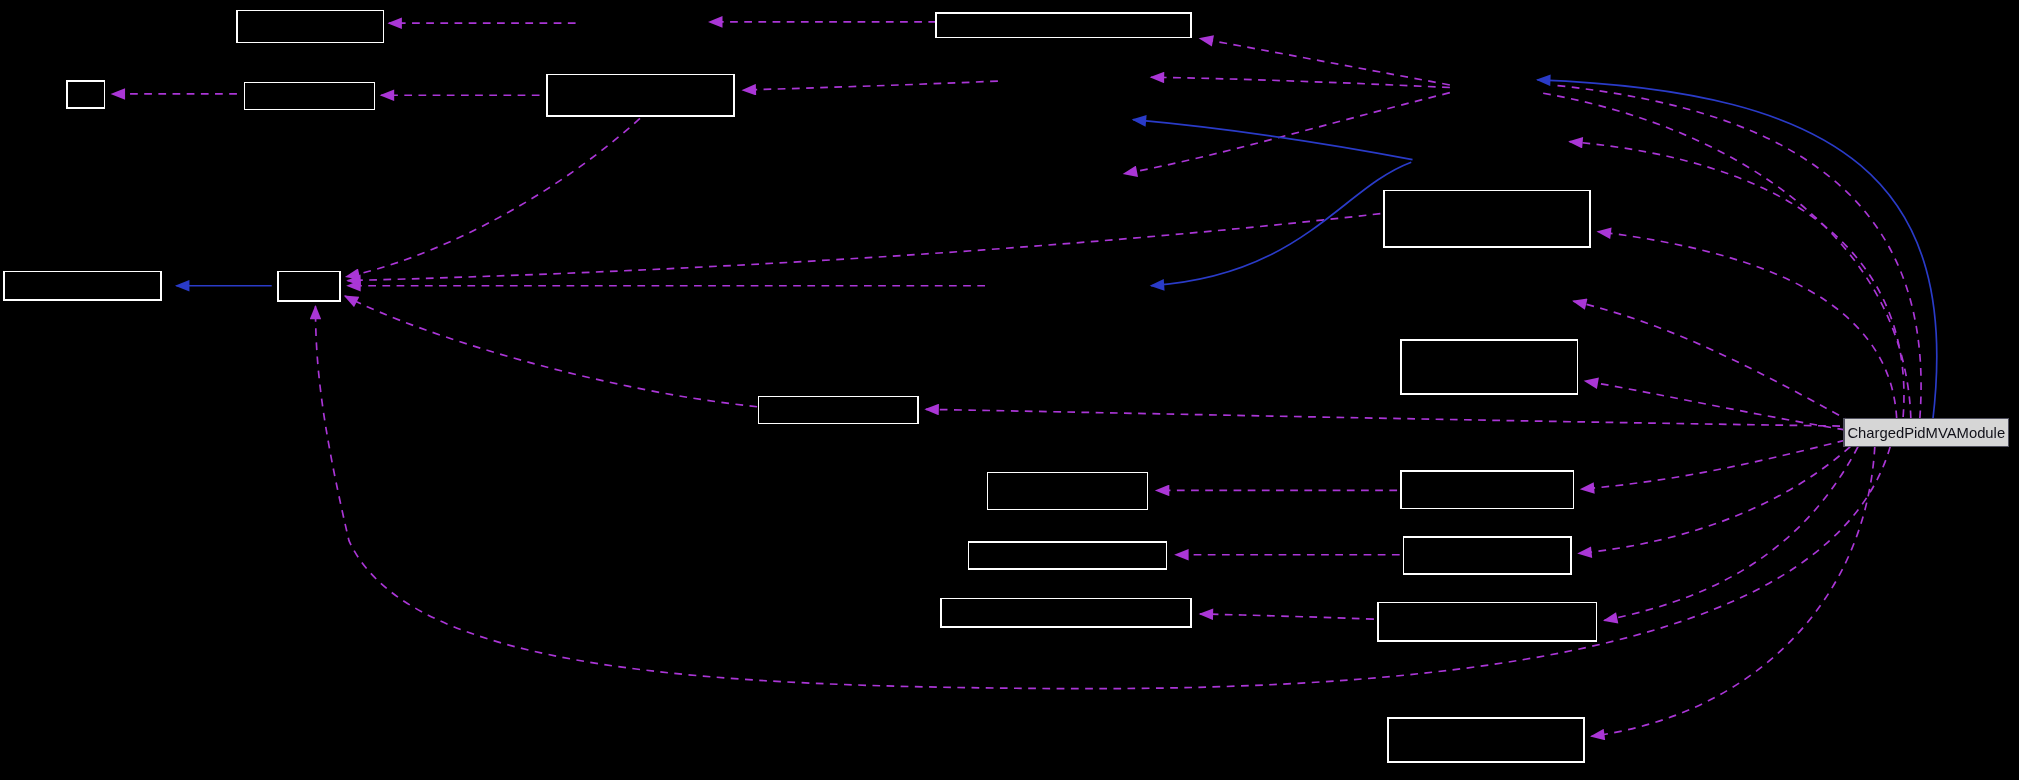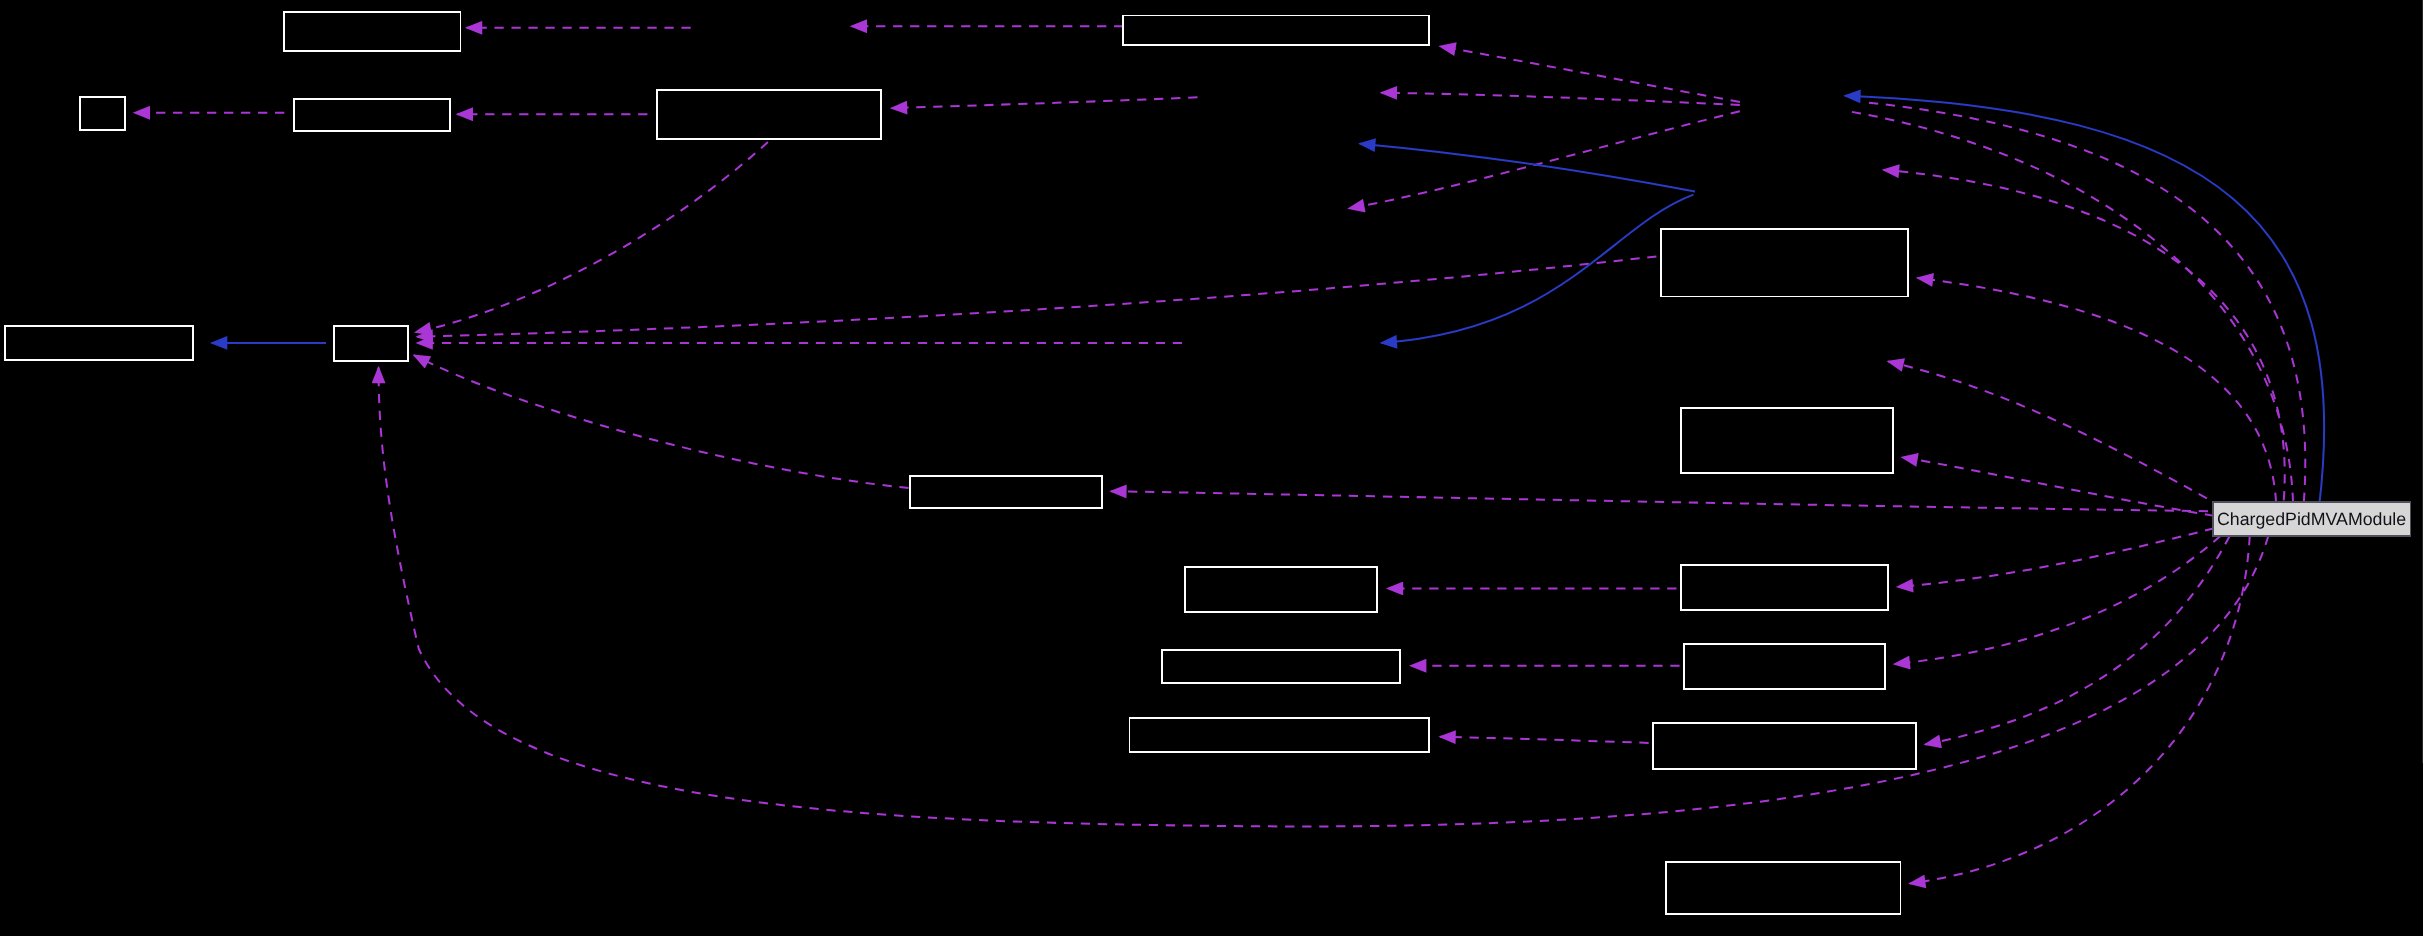--- a/index.html
+++ b/index.html
@@ -8,21 +8,21 @@
     background: #000000;
     width: 2019px;
     height: 780px;
     overflow: hidden;
     font-family: "Liberation Sans", sans-serif;
   }
   .stage {
     position: relative;
     width: 2019px;
     height: 780px;
-    background: #a3a3a3;
+    background: #a21caf;
   }
   svg { display: block; }
   .graph-node-rect { shape-rendering: crispEdges; }
   text.node-label {
     font-family: "Liberation Sans", sans-serif;
     pointer-events: none;
   }
 </style>
 </head>
 <body>

